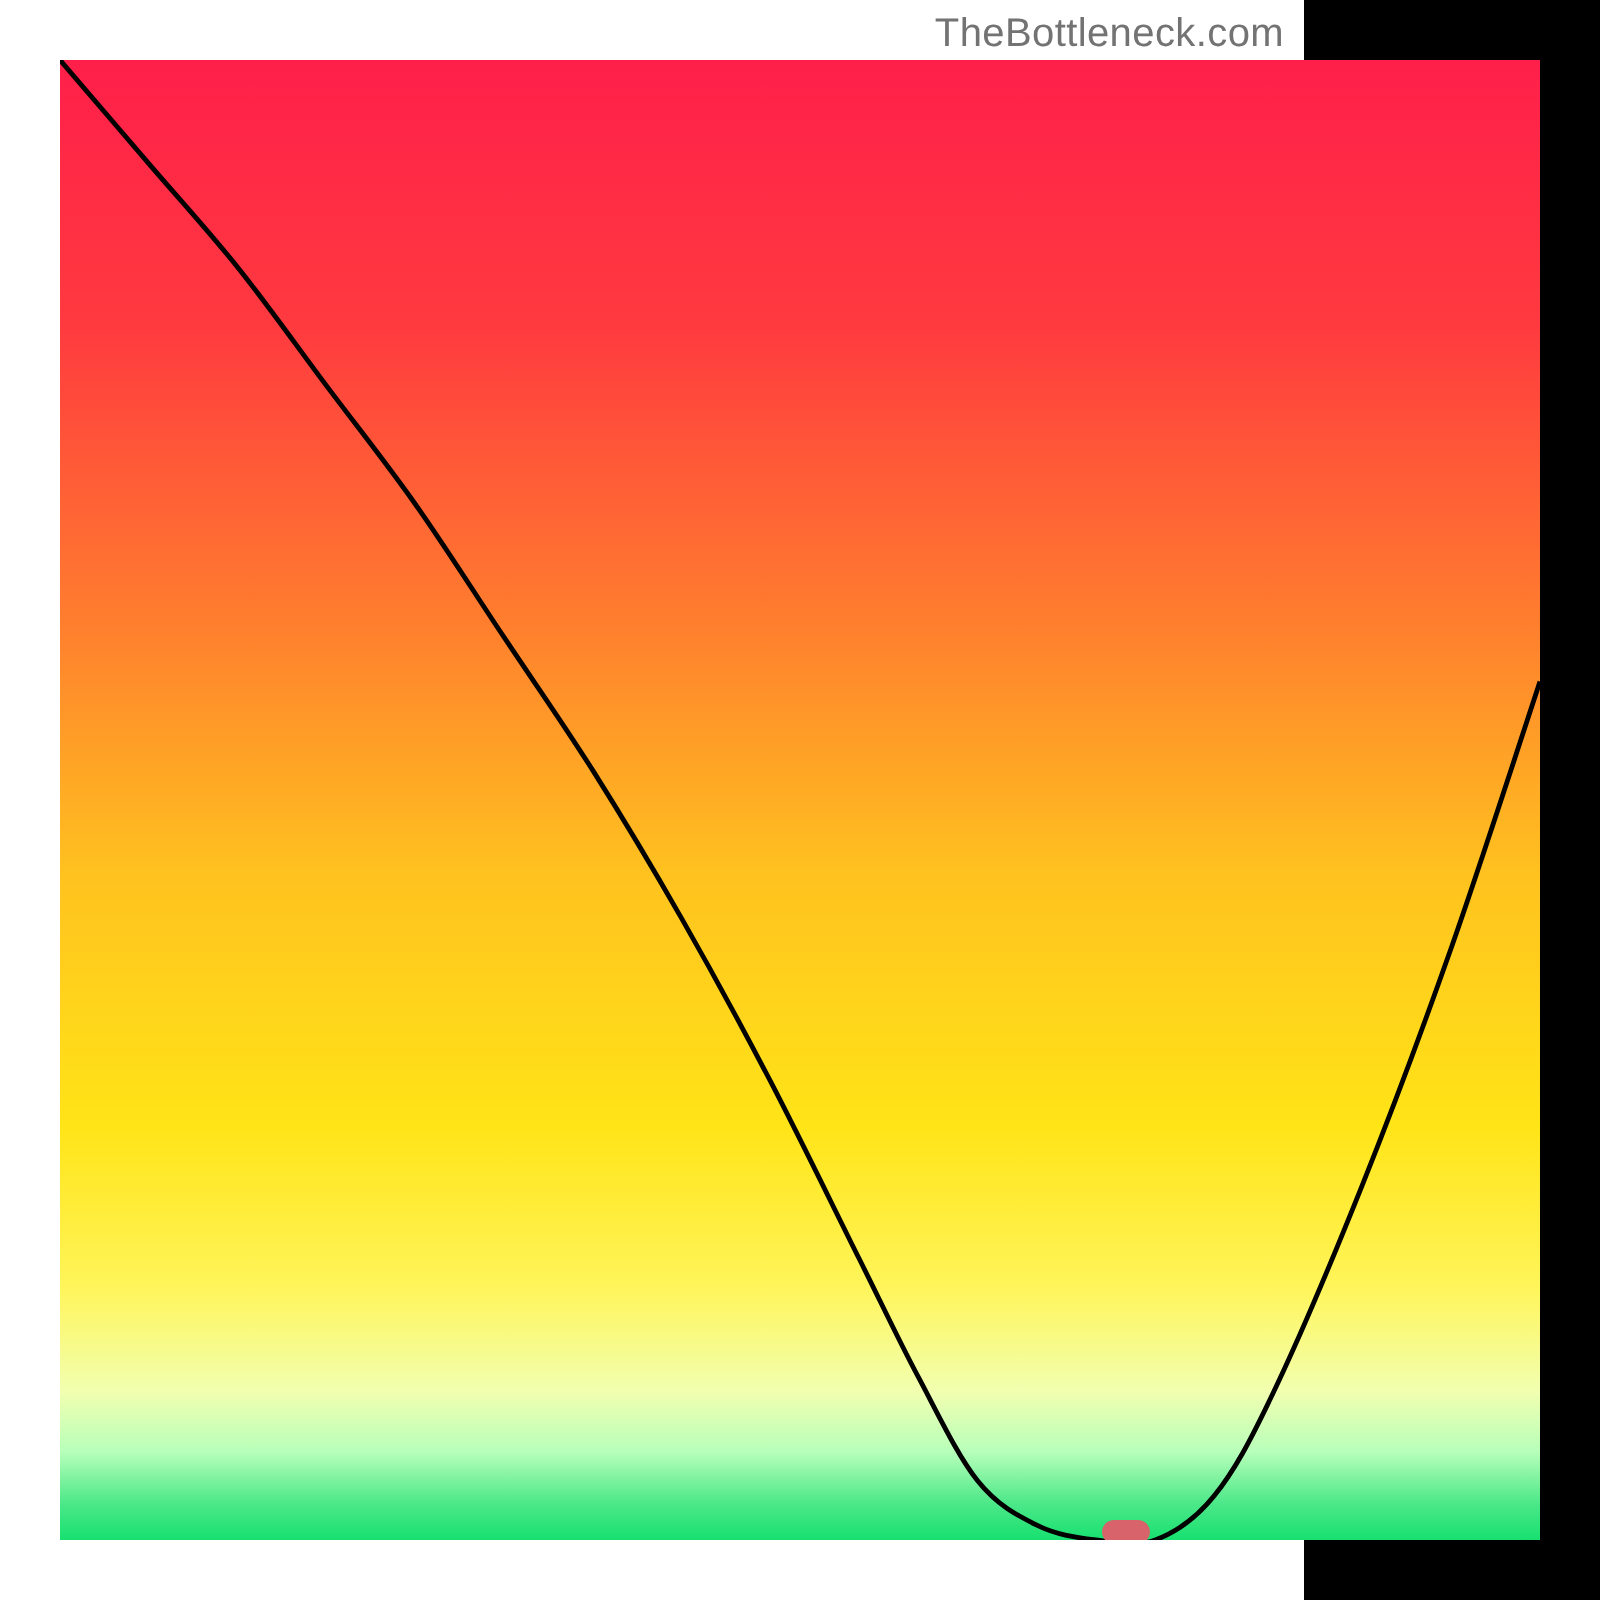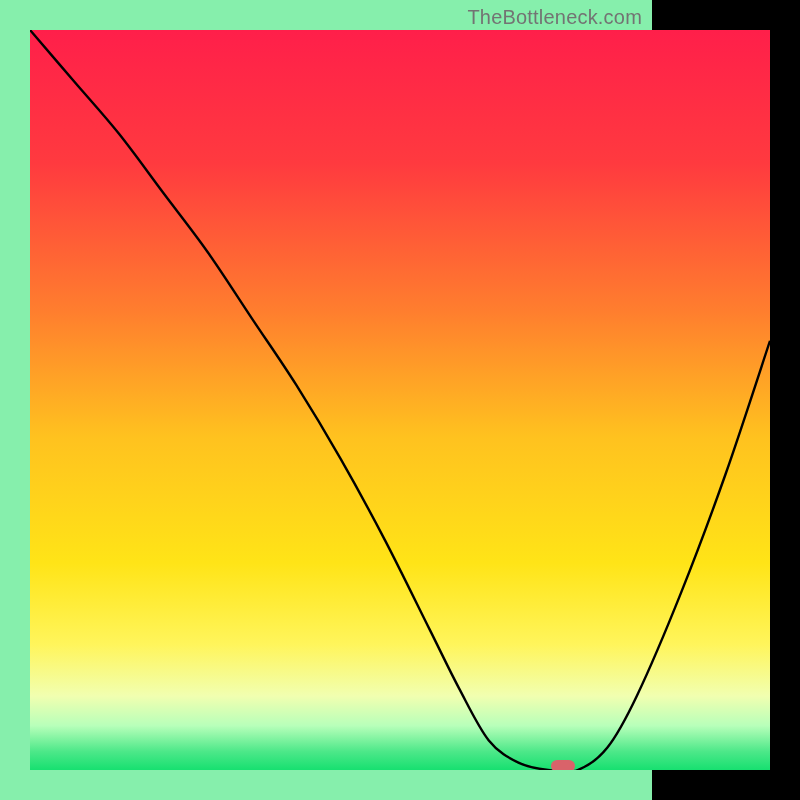--- a/index.html
+++ b/index.html
@@ -10,21 +10,21 @@
     background: #000;
     overflow: hidden;
     font-family: Arial, sans-serif;
   }
   .frame {
     position: absolute;
     left: 0;
     top: 0;
     width: 652px;
     height: 800px;
-    background: #86efac;
+    background: #ffffff;
   }
   .plot {
     position: absolute;
     left: 30px;
     top: 30px;
     width: 740px;
     height: 740px;
     overflow: hidden;
   }
   .gradient {

